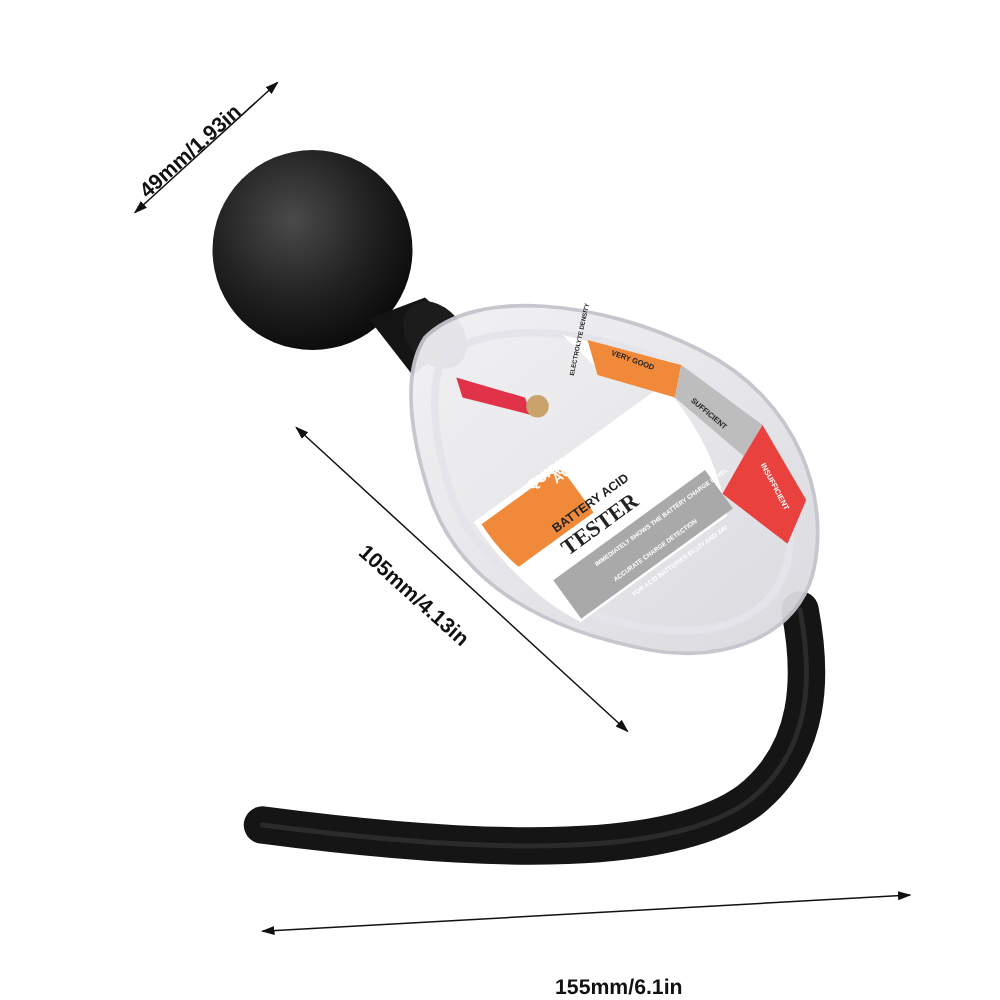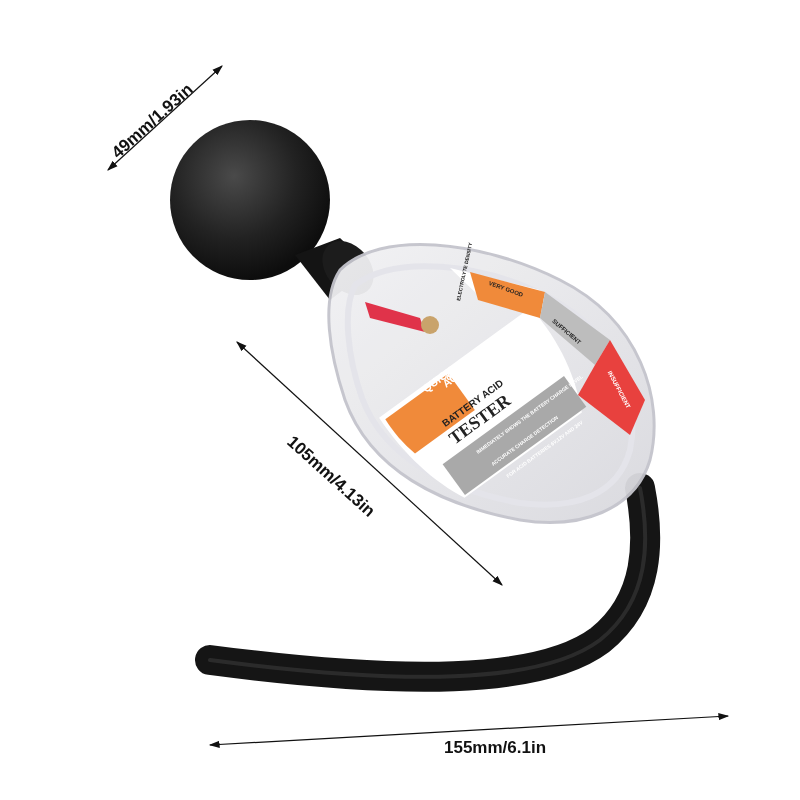--- a/index.html
+++ b/index.html
@@ -75,14 +75,14 @@
   <div class="dim-label" style="left:490px;top:462px;transform:rotate(-36deg);font-size:5px;color:#fff;">ACCURATE CHARGE DETECTION</div>
   <div class="dim-label" style="left:505px;top:474px;transform:rotate(-36deg);font-size:5px;color:#fff;">FOR ACID BATTERIES 6V,12V AND 24V</div>
 
   <div class="dim-label" style="left:455px;top:300px;transform:rotate(-78deg);font-size:5px;color:#222;">ELECTROLYTE DENSITY</div>
   <div class="dim-label" style="left:490px;top:280px;transform:rotate(20deg);font-size:6px;color:#222;">VERY GOOD</div>
   <div class="dim-label" style="left:555px;top:318px;transform:rotate(40deg);font-size:6px;color:#222;">SUFFICIENT</div>
   <div class="dim-label" style="left:612px;top:370px;transform:rotate(62deg);font-size:6px;color:#fff;">INSUFFICIENT</div>
 
   <div class="dim-label" style="left:108px;top:148px;transform:rotate(-42deg);">49mm/1.93in</div>
   <div class="dim-label" style="left:296px;top:432px;transform:rotate(42deg);">105mm/4.13in</div>
-  <div class="dim-label" style="left:444px;top:738px;">155mm/6.1in</div>
+  <div class="dim-label" style="left:444px;top:780px;">155mm/6.1in</div>
 </div>
 
 </body></html>

